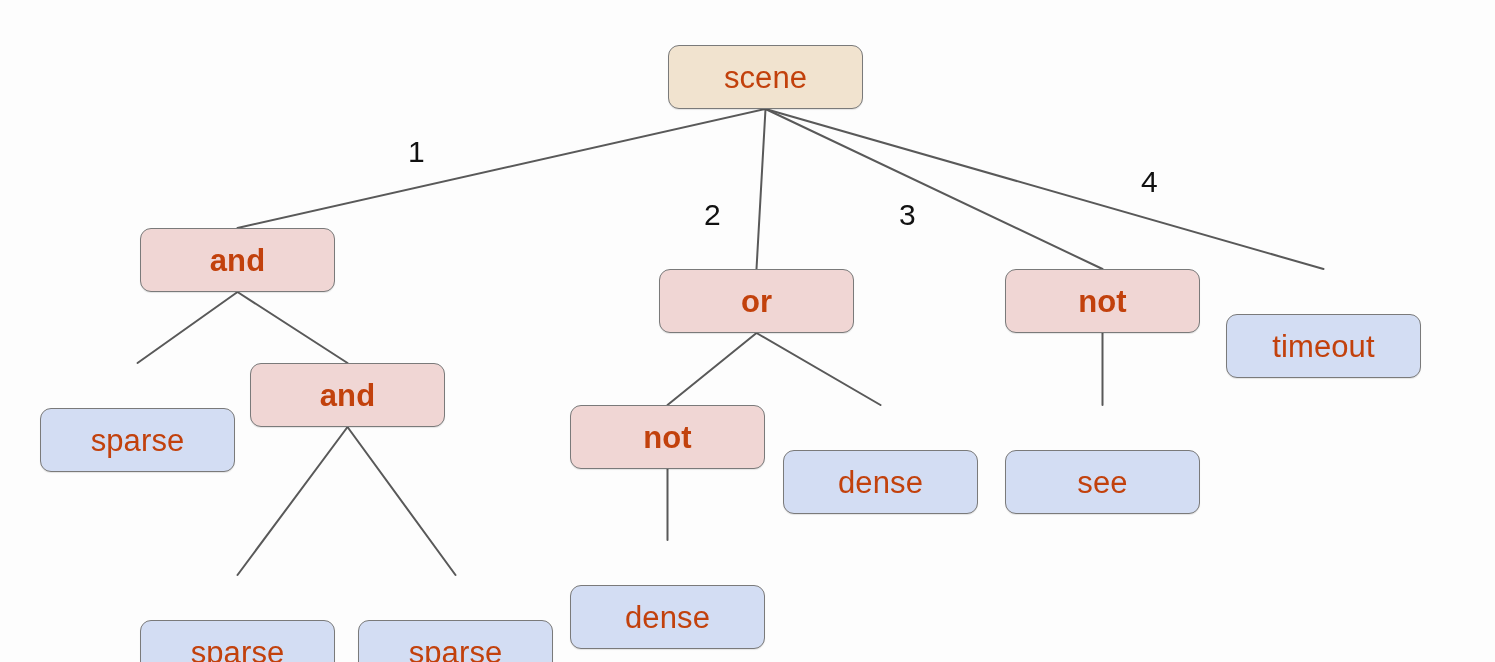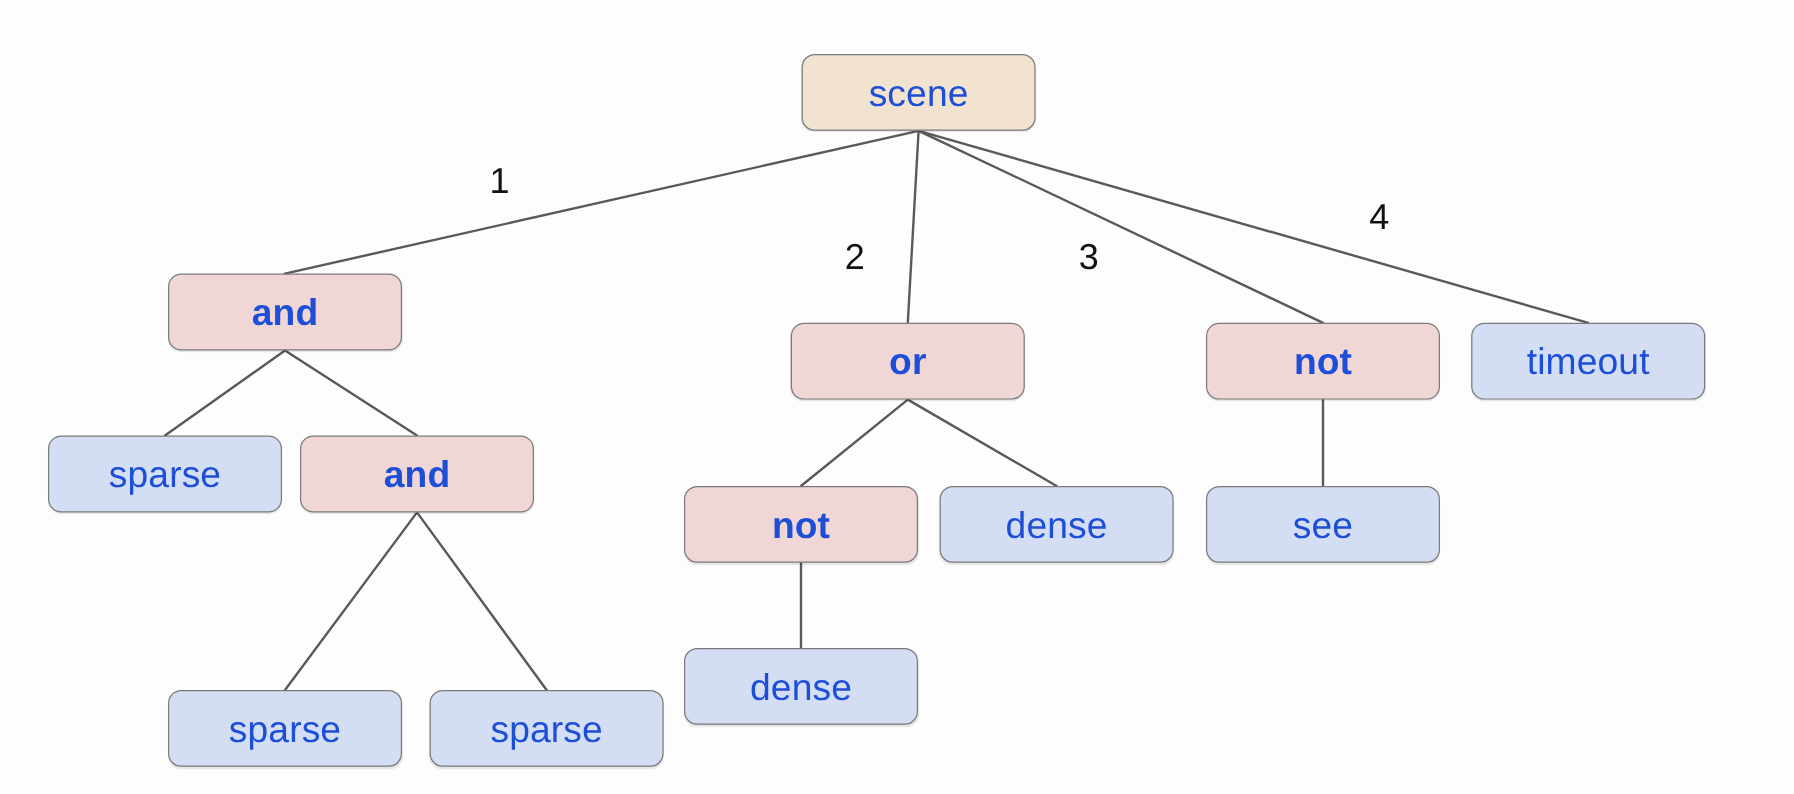--- a/index.html
+++ b/index.html
@@ -28,28 +28,28 @@
   }
   .node {
     position: absolute;
     box-sizing: border-box;
     border: 1.6px solid #7a7a7a;
     border-radius: 11px;
     display: flex;
     align-items: center;
     justify-content: center;
     font-size: 31px;
-    color: #1d4ed8;
+    color: #c2410c;
     letter-spacing: 0.1px;
     line-height: 1;
     white-space: nowrap;
     box-shadow: 0 1px 1px rgba(0,0,0,0.10);
   }
   .node.op     { background: #f0d6d4; font-weight: bold; }
-  .node.term   { background: #d3ddf3; }
+  .node.term   { background: #d3ddf3; margin-top: 45px; }
   .node.root   { background: #f1e3cf; }
   .edge-label {
     position: absolute;
     font-size: 30px;
     color: #111111;
     line-height: 1;
     white-space: nowrap;
   }
 </style>
 </head>

